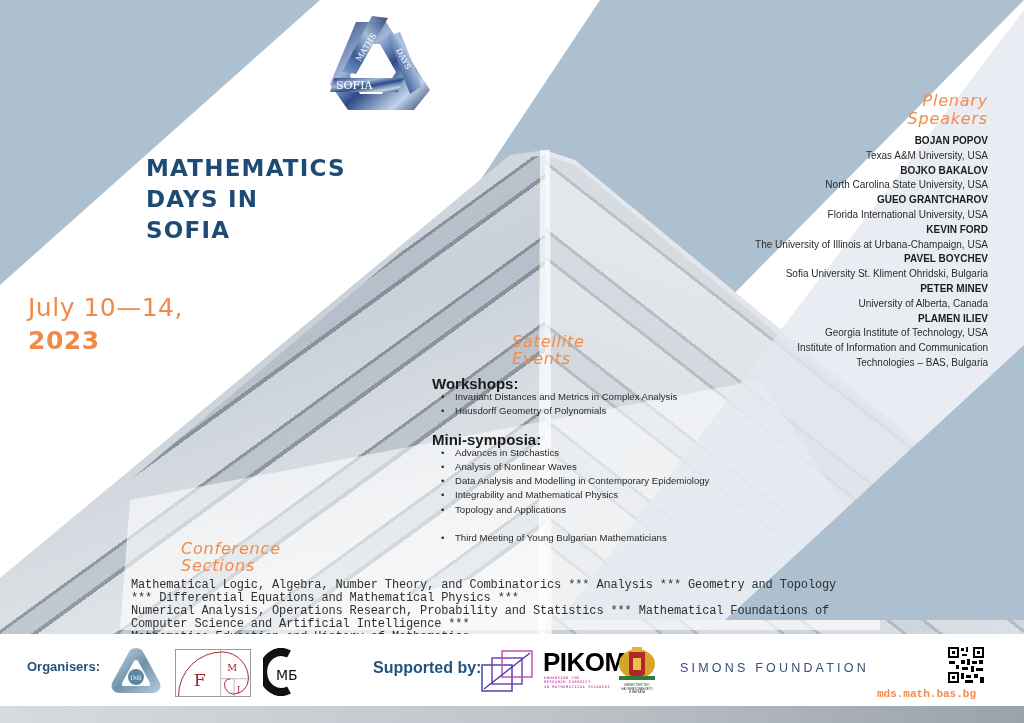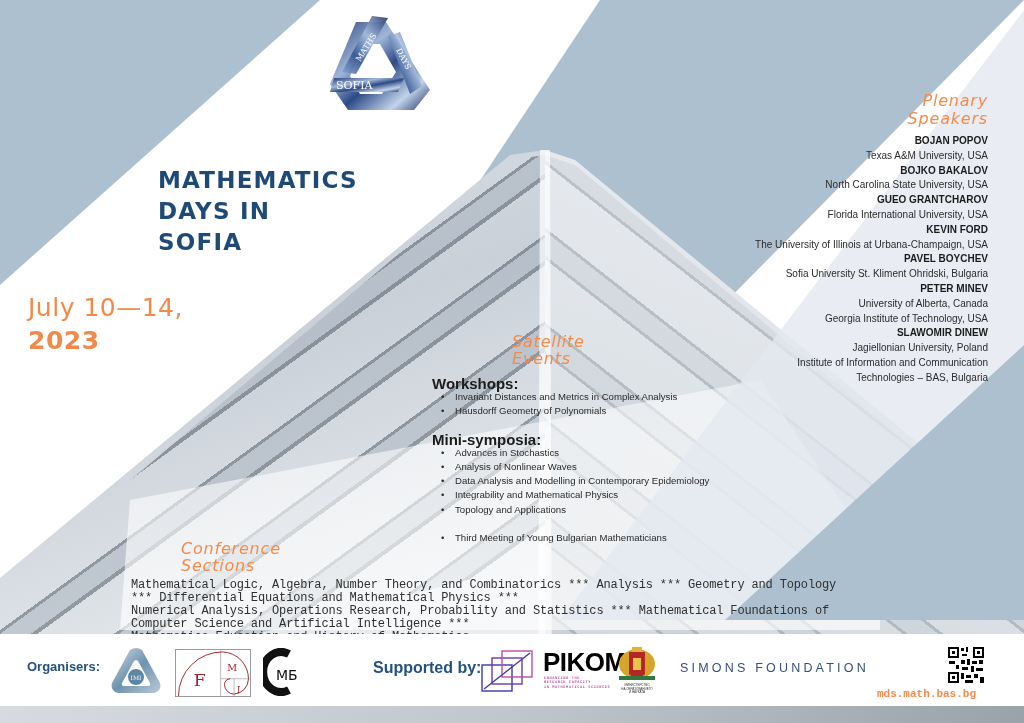--- a/index.html
+++ b/index.html
@@ -18,21 +18,21 @@
   .bldg-stripes-left { background:repeating-linear-gradient(-36deg, rgba(60,72,84,0.0) 0 22px, rgba(60,72,84,0.55) 22px 26px, rgba(160,172,184,0.55) 26px 44px, rgba(60,72,84,0.55) 44px 47px, rgba(255,255,255,0.0) 47px 70px); clip-path:polygon(510px 160px, 545px 155px, 545px 560px, 0 700px, 0 590px); opacity:.85; }
   .bldg-stripes-right { background:repeating-linear-gradient(38deg, rgba(80,92,104,0.0) 0 26px, rgba(80,92,104,0.35) 26px 29px, rgba(190,198,206,0.45) 29px 48px, rgba(80,92,104,0.35) 48px 51px, rgba(255,255,255,0) 51px 75px); clip-path:polygon(545px 155px, 575px 165px, 1024px 540px, 1024px 723px, 545px 723px); opacity:.8; }
   .bldg-edge { background:#ffffff; clip-path:polygon(540px 150px, 550px 150px, 552px 723px, 538px 723px); opacity:.7; }
   .wash { background:linear-gradient(180deg, rgba(255,255,255,0) 0%, rgba(255,255,255,0.55) 60%, rgba(255,255,255,0.7) 100%); clip-path:polygon(130px 500px, 760px 380px, 880px 560px, 880px 630px, 120px 630px); }
   .right-wash { background:rgba(227,232,239,0.78); clip-path:polygon(1024px 10px, 1024px 345px, 725px 620px, 560px 620px); }
 
   
   .main-logo { position:absolute; left:326px; top:14px; width:108px; height:100px; }
 
   
-  .title { position:absolute; left:146px; top:153px; color:#1f4a75; font-family:"DejaVu Sans", sans-serif; font-weight:bold; font-size:23px; line-height:31px; letter-spacing:1.2px; margin:12px; }
+  .title { position:absolute; left:146px; top:153px; color:#1f4a75; font-family:"DejaVu Sans", sans-serif; font-weight:bold; font-size:23px; line-height:31px; letter-spacing:1.2px; margin:0; }
   .title span { display:block; }
   .dates { position:absolute; left:28px; top:291px; color:#f08a4b; font-family:"DejaVu Sans", sans-serif; font-size:25px; line-height:33px; margin:0; }
   .dates .l1 { display:block; font-weight:normal; letter-spacing:0.5px; }
   .dates .l2 { display:block; font-weight:bold; letter-spacing:0.5px; }
 
   .section-heading { color:#f48b4a; font-family:"DejaVu Sans", sans-serif; font-size:16px; line-height:17px; font-weight:normal; letter-spacing:0.8px; margin:0;font-style:italic; }
 
   
   .plenary { position:absolute; right:36px; top:92px; width:360px; text-align:right; }
   .plenary .section-heading { font-size:16px; line-height:18px; margin-bottom:6px; }
@@ -149,25 +149,22 @@
     </div>
     <div>
       <span class="speaker-name">PAVEL BOYCHEV</span>
       <span class="speaker-affil">Sofia University St. Kliment Ohridski, Bulgaria</span>
     </div>
     <div>
       <span class="speaker-name">PETER MINEV</span>
       <span class="speaker-affil">University of Alberta, Canada</span>
     </div>
     <div>
+      <span class="speaker-name">PLAMEN ILIEV</span>
       <span class="speaker-affil">Georgia Institute of Technology, USA</span>
-    </div>
-    <div>
-      <span class="speaker-name">SLAWOMIR DINEW</span>
-      <span class="speaker-affil">Jagiellonian University, Poland</span>
     </div>
     <div>
       <span class="speaker-affil">Institute of Information and Communication</span>
       <span class="speaker-affil">Technologies – BAS, Bulgaria</span>
     </div>
   </div>
 
   <div class="satellite">
     <h2 class="section-heading">
       <span style="display:block">Satellite</span>

